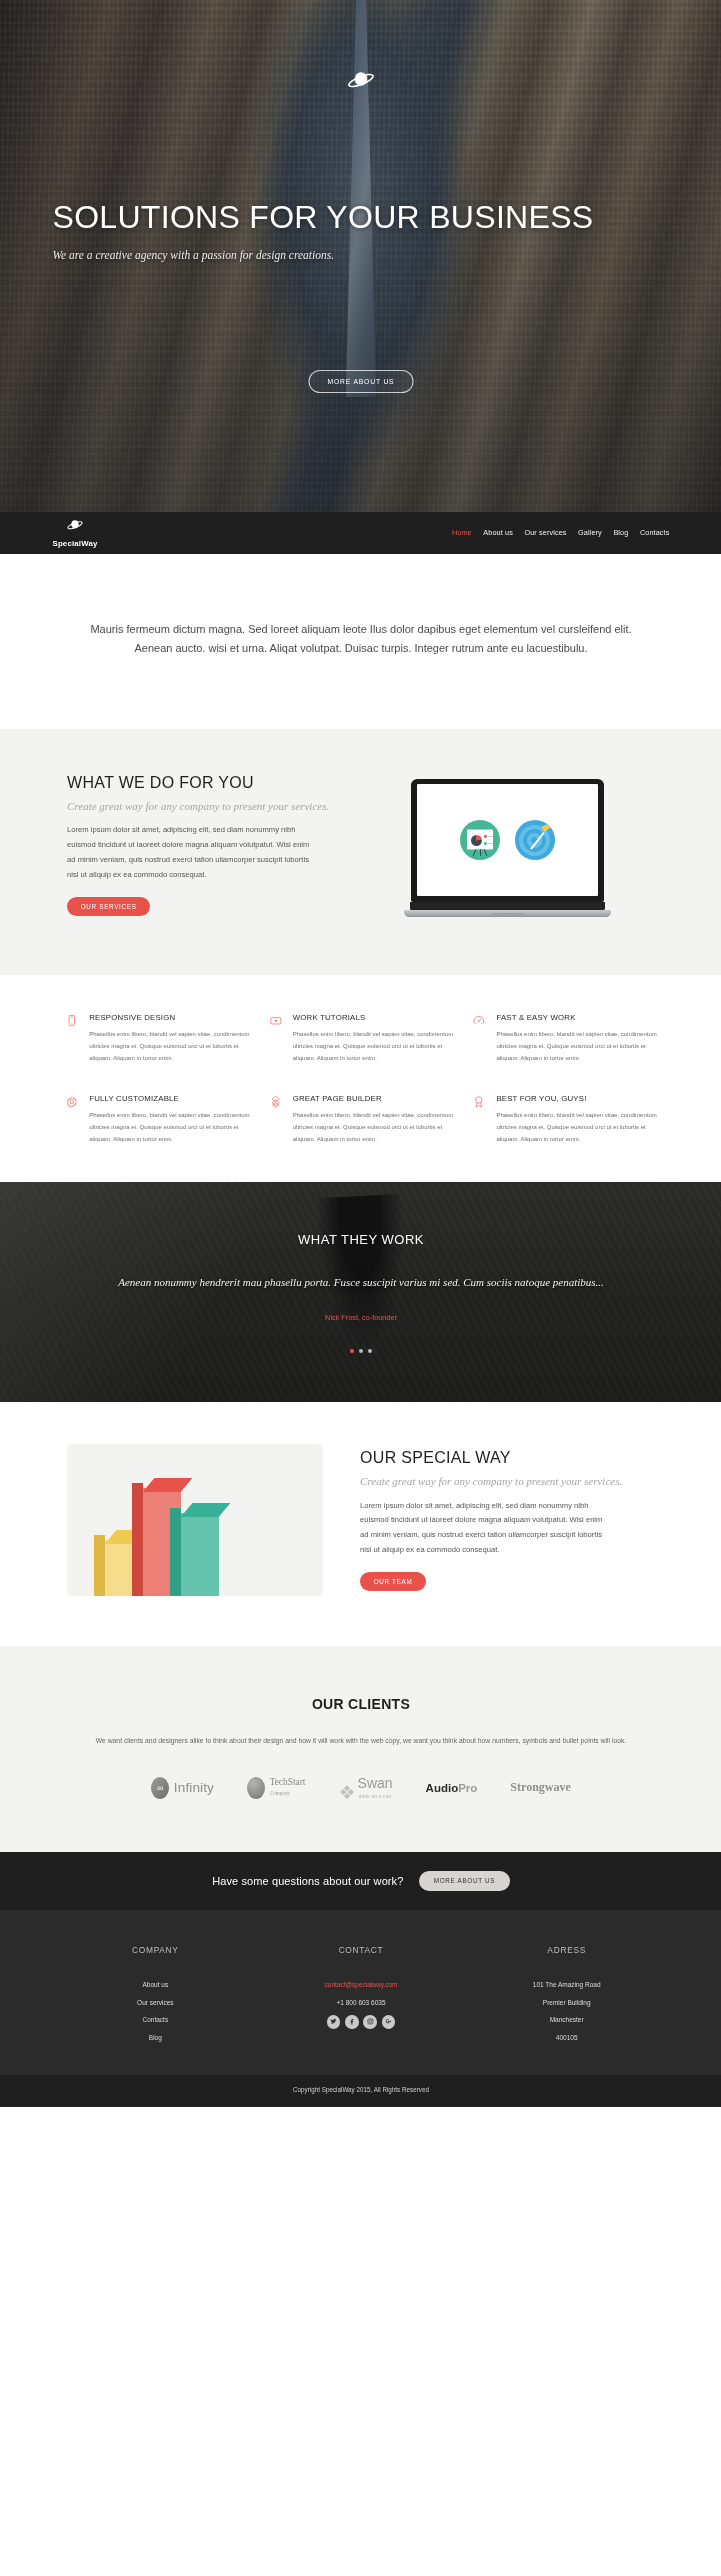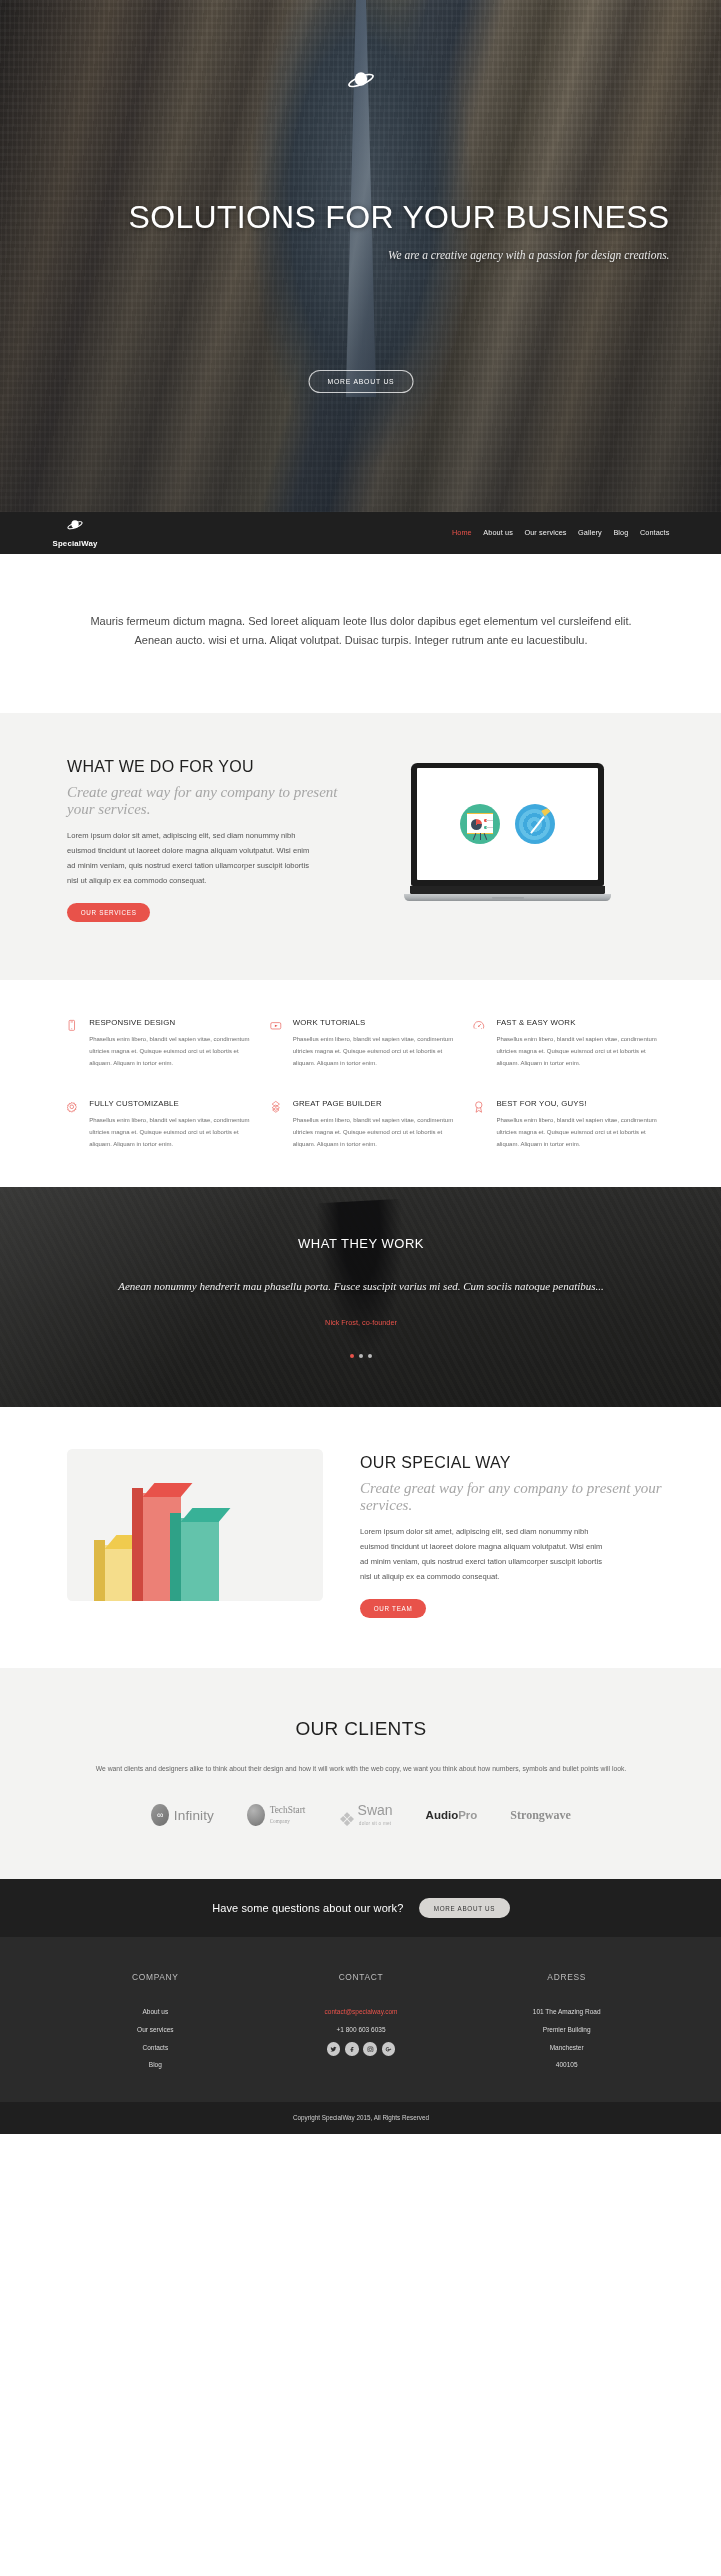--- a/index.html
+++ b/index.html
@@ -49,21 +49,21 @@
     opacity: .95;
   }
   .hero-overlay {
     position: absolute; inset: 0;
     background: linear-gradient(180deg, rgba(20,24,30,0.30) 0%, rgba(20,24,30,0.42) 60%, rgba(20,24,30,0.55) 100%);
   }
   .hero-inner {
     position: relative;
     width: 617px; margin: 0 auto;
     height: 100%;
-    text-align: right;
+    text-align: left;
   }
   .hero-logo {
     position: absolute; top: 68px; left: 50%; transform: translateX(-50%);
     width: 31px; height: 25px;
   }
   .hero-title {
     position: absolute; top: 199px; left: 0; right: 0;
     color: #fff;
     font-size: 32px;
     font-weight: 400;
@@ -110,41 +110,41 @@
     text-decoration: none;
   }
   .nav-link.active { color: #e8524a; }
 
   
   .intro {
     background: #fff;
     padding: 50px 0 54px;
   }
   .intro p {
-    width: 549px; margin: 8px auto;
+    width: 549px; margin: 16px auto;
     text-align: center;
     font-size: 11px;
     line-height: 1.75;
     color: #4a4a4a;
     font-weight: 300;
   }
 
   
   .band-light { background: #f3f3f2; }
   .wrap { width: 617px; margin: 0 auto; }
   .whatwedo { padding: 45px 0 58px; display: flex; align-items: flex-start; }
   .col-text { width: 293px; padding-left: 14.6px; }
   .sec-title {
     font-size: 16px; font-weight: 400; color: #1f1f1f; letter-spacing: 0.3px;
   }
   .sec-sub {
     margin-top: 8.4px;
     font-family: "Liberation Serif", serif;
     font-style: italic;
-    font-size: 15px;
+    font-size: 11px;
     color: #a6a6a6;
   }
   .sec-body {
     margin-top: 11.5px;
     font-size: 7.6px; line-height: 1.95; color: #555; font-weight: 300;
     max-width: 246px;
   }
   .btn-red {
     display: inline-block;
     margin-top: 14.6px;
@@ -304,21 +304,21 @@
   .bar.red .face    { background: #ec8076; }
   .bar.red .top     { background: #e8524a; }
   .bar.red .side    { background: #cf483f; }
   .bar.teal .face   { background: #63c3ab; }
   .bar.teal .top    { background: #38b197; }
   .bar.teal .side   { background: #2fa187; }
   .special-text { flex: 1; padding-left: 37px; padding-top: 4.2px; }
 
   
   .clients { background: #f3f3f2; padding: 50px 0 52px; text-align: center; }
-  .clients-title { font-size: 19px; letter-spacing: 0.3px; color: #1f1f1f; font-weight: 400; }
+  .clients-title { font-size: 14px; letter-spacing: 0.3px; color: #1f1f1f; font-weight: 700; }
   .clients-sub {
     margin: 22px auto 0; width: 586px;
     font-size: 6.8px; line-height: 2.1; color: #666; font-weight: 300;
   }
   .logos {
     margin-top: 27px; display: flex; align-items: center; justify-content: center; gap: 33px;
   }
   .logo-item { display: flex; align-items: center; gap: 4.7px; color: #9a9a9a; }
   .logo-oval {
     width: 18px; height: 22px; border-radius: 50%;

